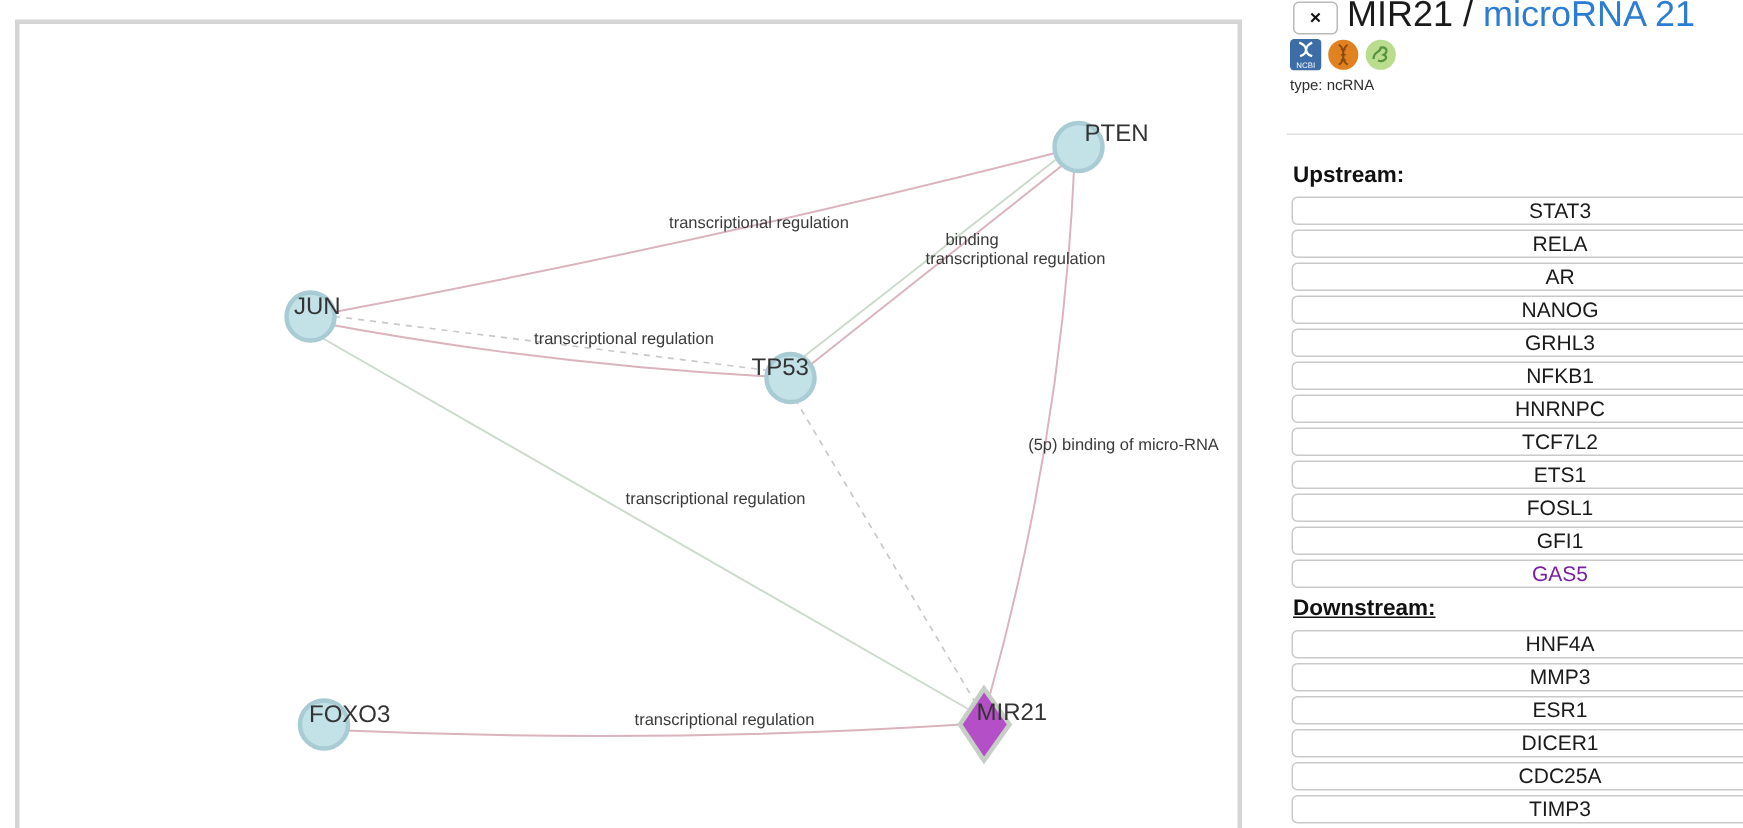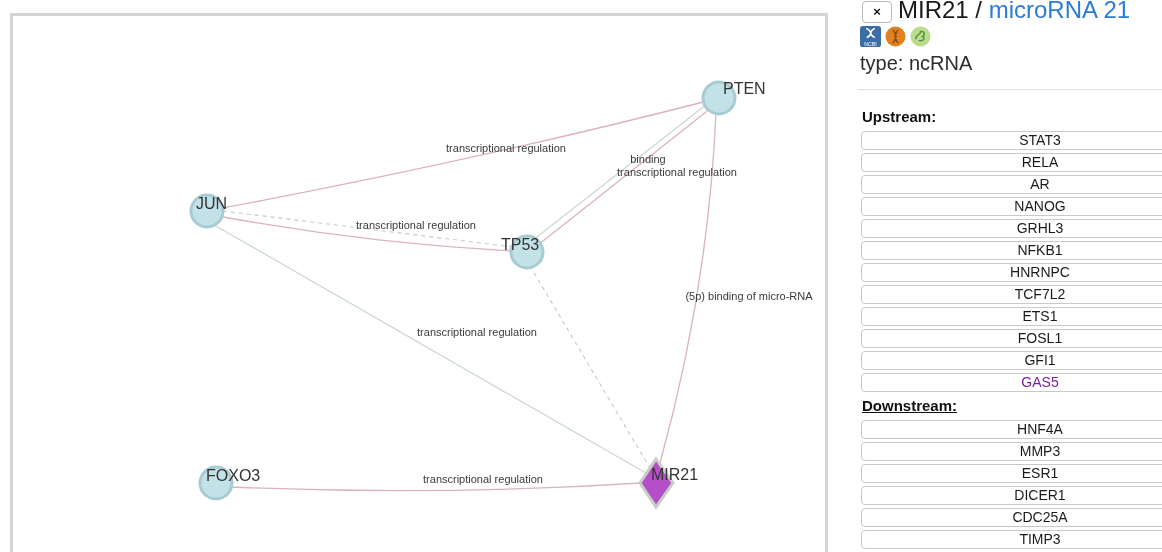--- a/index.html
+++ b/index.html
@@ -27,21 +27,21 @@
   .close-btn {
     position:absolute; left:4px; top:1px; width:30px; height:22px;
     border:1px solid #b9b9b9; border-radius:4px; background:#fff;
     font-weight:bold; font-size:13px; line-height:20px; text-align:center;
     color:#111; cursor:pointer; box-sizing:border-box; padding:0;
   }
   .title { position:absolute; left:40px; top:-4px; font-size:24px; color:#1a1a1a; white-space:nowrap; }
   .title .accent { color:#2b7cd3; }
   .icon-row { position:absolute; left:2px; top:26px; display:flex; gap:4px; }
   .icon-row svg { display:block; cursor:pointer; }
-  .type-line { position:absolute; left:2px; top:52px; font-size:20px; color:#2d2d2d; }
+  .type-line { position:absolute; left:2px; top:52px; font-size:10px; color:#2d2d2d; }
   .divider { position:absolute; left:0; top:89px; width:304px; border-top:1px solid #e0e0e0; }
   .section-heading { position:absolute; left:4px; font-size:15px; font-weight:bold; color:#111; }
   #up-heading { top:108px; }
   #down-heading { top:397px;text-decoration:underline; }
   .gene-list { position:absolute; left:3px; margin:0; padding:0; list-style:none; }
   #up-list { top:131px; }
   #down-list { top:420px; }
   .gene-item {
     width:358px; height:19px; line-height:17px; margin-bottom:3px;
     border:1px solid #c9c9c9; border-radius:4px; background:#fff;

